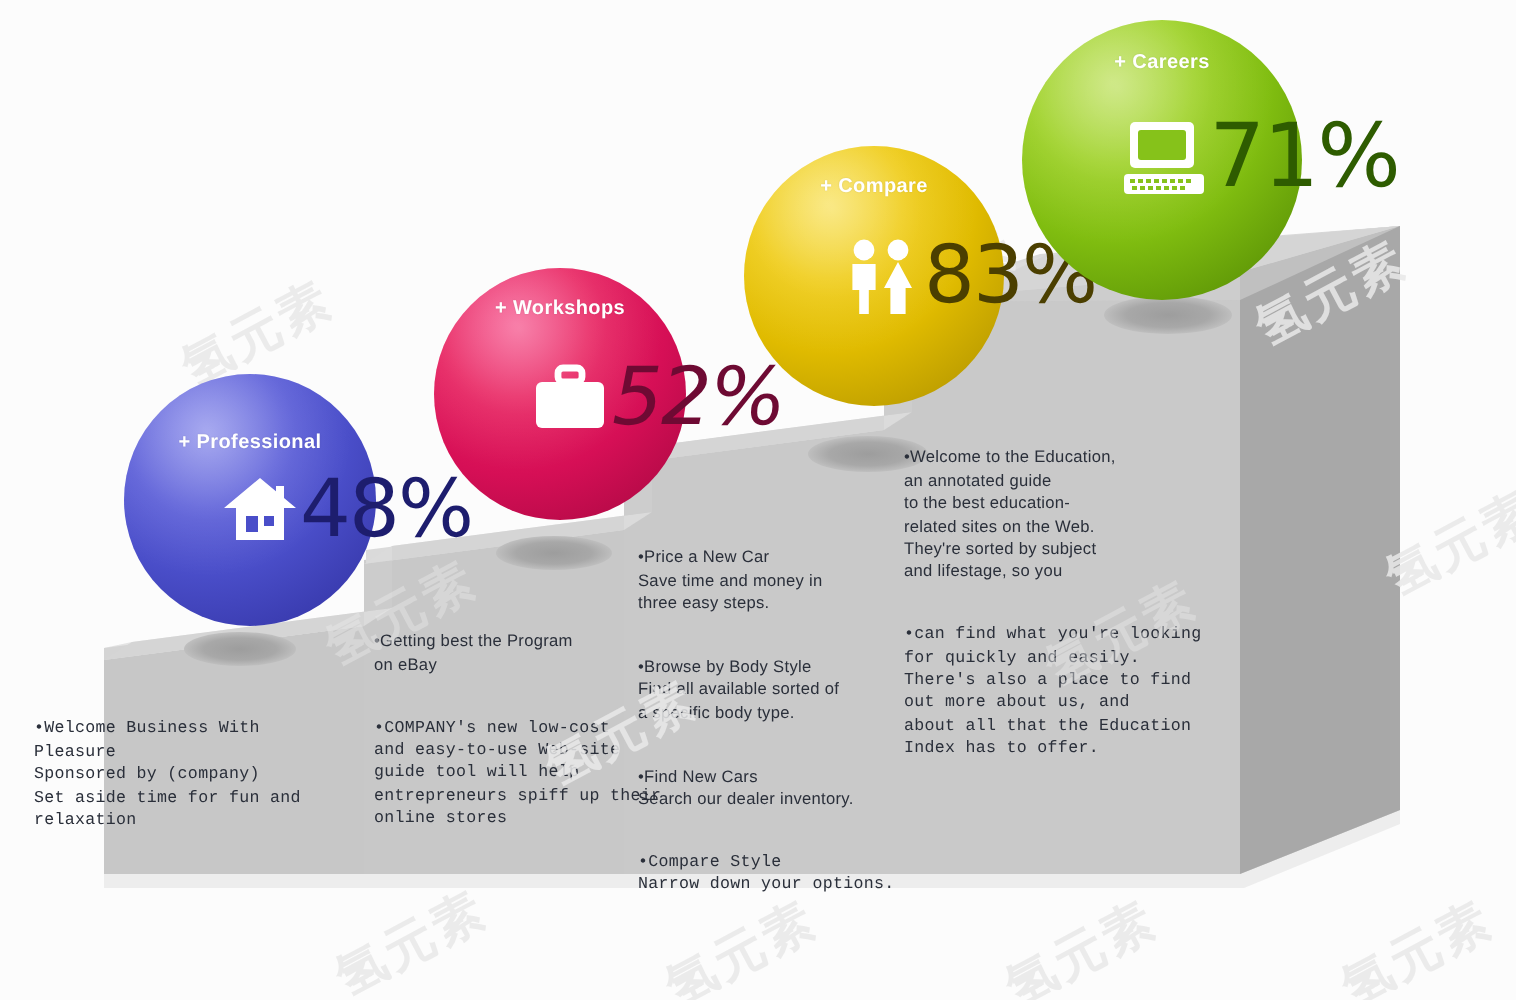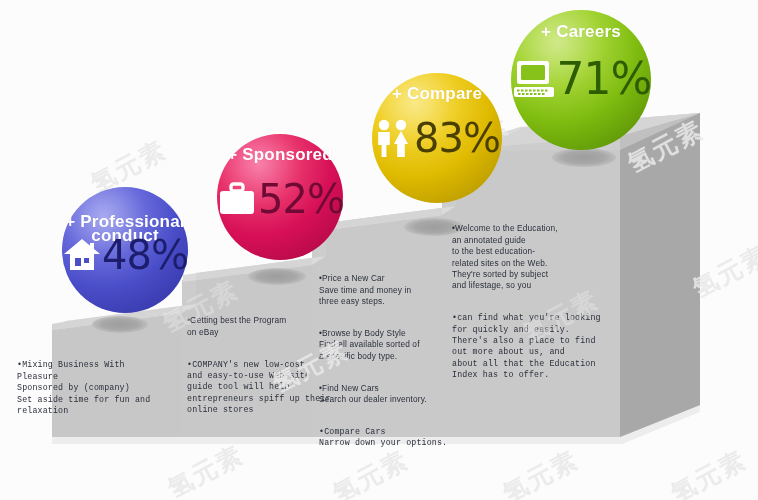--- a/index.html
+++ b/index.html
@@ -64,33 +64,34 @@
   .sphere .glow{
     position:absolute;left:0;top:0;right:0;bottom:0;border-radius:50%;
     background:radial-gradient(circle at 34% 24%, rgba(255,255,255,.34) 0%, rgba(255,255,255,.08) 34%, rgba(255,255,255,0) 56%);
   }
   .sph-label{
     position:absolute;
     width:100%;
     text-align:center;
     color:#ffffff;
     font-weight:bold;
-    font-size:17px;
+    font-size:10px;
     line-height:13.5px;
     letter-spacing:.2px;
     z-index:3;
     text-shadow:0 0 1px rgba(0,0,0,.12);
   }
   .sph-row{
     position:absolute;
     width:100%;
     display:flex;
     align-items:center;
     justify-content:center;
     z-index:3;
+    padding-left:48px;
   }
   .sph-pct{
     font-size:40px;
     line-height:40px;
     font-weight:400;
     font-family:"DejaVu Sans", sans-serif;
     letter-spacing:-1px;
   }
   .icon{display:block;}
   .icon svg{display:block;}
@@ -178,21 +179,21 @@
       <polygon points="52,437 620,437 700,405 700,412 622,444 52,444" fill="#e3e3e3" opacity="0.6"></polygon>
     </svg>
 
     <div class="oval" style="left:92px;top:316px;width:56px;height:17px;"></div>
     <div class="oval" style="left:248px;top:268px;width:58px;height:17px;"></div>
     <div class="oval" style="left:404px;top:218px;width:60px;height:18px;"></div>
     <div class="oval" style="left:552px;top:148px;width:64px;height:19px;"></div>
   </div>
 
   <div class="blocktext" style="left:17px;top:348px;width:155px;">
-    <p>•Mixing Business With
+    <p>•Welcome Business With
 Pleasure
 Sponsored by (company)
 Set aside time for fun and
 relaxation</p>
   </div>
 
   <div class="blocktext" style="left:187px;top:304px;width:150px;">
     <p>•Getting best the Program
 on eBay</p>
     <p>•COMPANY's new low-cost
@@ -204,21 +205,21 @@
 
   <div class="blocktext" style="left:319px;top:262px;width:152px;">
     <p>•Price a New Car
 Save time and money in
 three easy steps.</p>
     <p>•Browse by Body Style
 Find all available sorted of
 a specific body type.</p>
     <p>•Find New Cars
 Search our dealer inventory.</p>
-    <p>•Compare Cars
+    <p>•Compare Style
 Narrow down your options.</p>
   </div>
 
   <div class="blocktext" style="left:452px;top:212px;width:152px;">
     <p>•Welcome to the Education,
 an annotated guide
 to the best education-
 related sites on the Web.
 They're sorted by subject
 and lifestage, so you</p>
@@ -228,49 +229,48 @@
 out more about us, and
 about all that the Education
 Index has to offer.</p>
   </div>
 
   <div class="sphere" style="left:62px;top:187px;width:126px;height:126px;
               background:radial-gradient(circle at 32% 22%, #7b7ee8 0%, #5a5dd8 30%, #4a4ec9 55%, #2f2f9e 100%);">
     <div class="glow"></div>
     <div class="sph-label" style="top:28px;">
       <div>+ Professional</div>
-      <div>conduct</div>
     </div>
     <div class="sph-row" style="top:48px;">
       <span class="icon">
         <svg width="40" height="40" viewBox="0 0 40 40">
           <polygon points="20,4 38,19 32,19 32,35 8,35 8,19 2,19" fill="#ffffff"></polygon>
           <rect x="13" y="23" width="6" height="8" fill="#4a4ec9"></rect>
           <rect x="22" y="23" width="5" height="5" fill="#4a4ec9"></rect>
           <rect x="28" y="8" width="4" height="7" fill="#ffffff"></rect>
         </svg>
       </span>
       <span class="sph-pct" style="color:#1d1d6e;">48%</span>
     </div>
   </div>
 
   <div class="sphere" style="left:217px;top:134px;width:126px;height:126px;
               background:radial-gradient(circle at 32% 22%, #f4407f 0%, #e8215f 28%, #d60f56 58%, #a3073f 100%);">
     <div class="glow"></div>
     <div class="sph-label" style="top:14px;">
-      <div>+ Sponsored</div>
+      <div>+ Workshops</div>
     </div>
     <div class="sph-row" style="top:44px;">
       <span class="icon">
         <svg width="42" height="42" viewBox="0 0 42 42">
           <rect x="15" y="6" width="12" height="7" rx="2.5" fill="none" stroke="#ffffff" stroke-width="3.4"></rect>
           <rect x="4" y="13" width="34" height="23" rx="3" fill="#ffffff"></rect>
         </svg>
       </span>
-      <span class="sph-pct" style="color:#6e0a33;">52%</span>
+      <span class="sph-pct" style="color:#6e0a33;font-style:italic;">52%</span>
     </div>
   </div>
 
   <div class="sphere" style="left:372px;top:73px;width:130px;height:130px;
               background:radial-gradient(circle at 32% 22%, #f7de4a 0%, #efcb12 28%, #e0bb00 55%, #a98d00 100%);">
     <div class="glow"></div>
     <div class="sph-label" style="top:14px;">
       <div>+ Compare</div>
     </div>
     <div class="sph-row" style="top:44px;">

